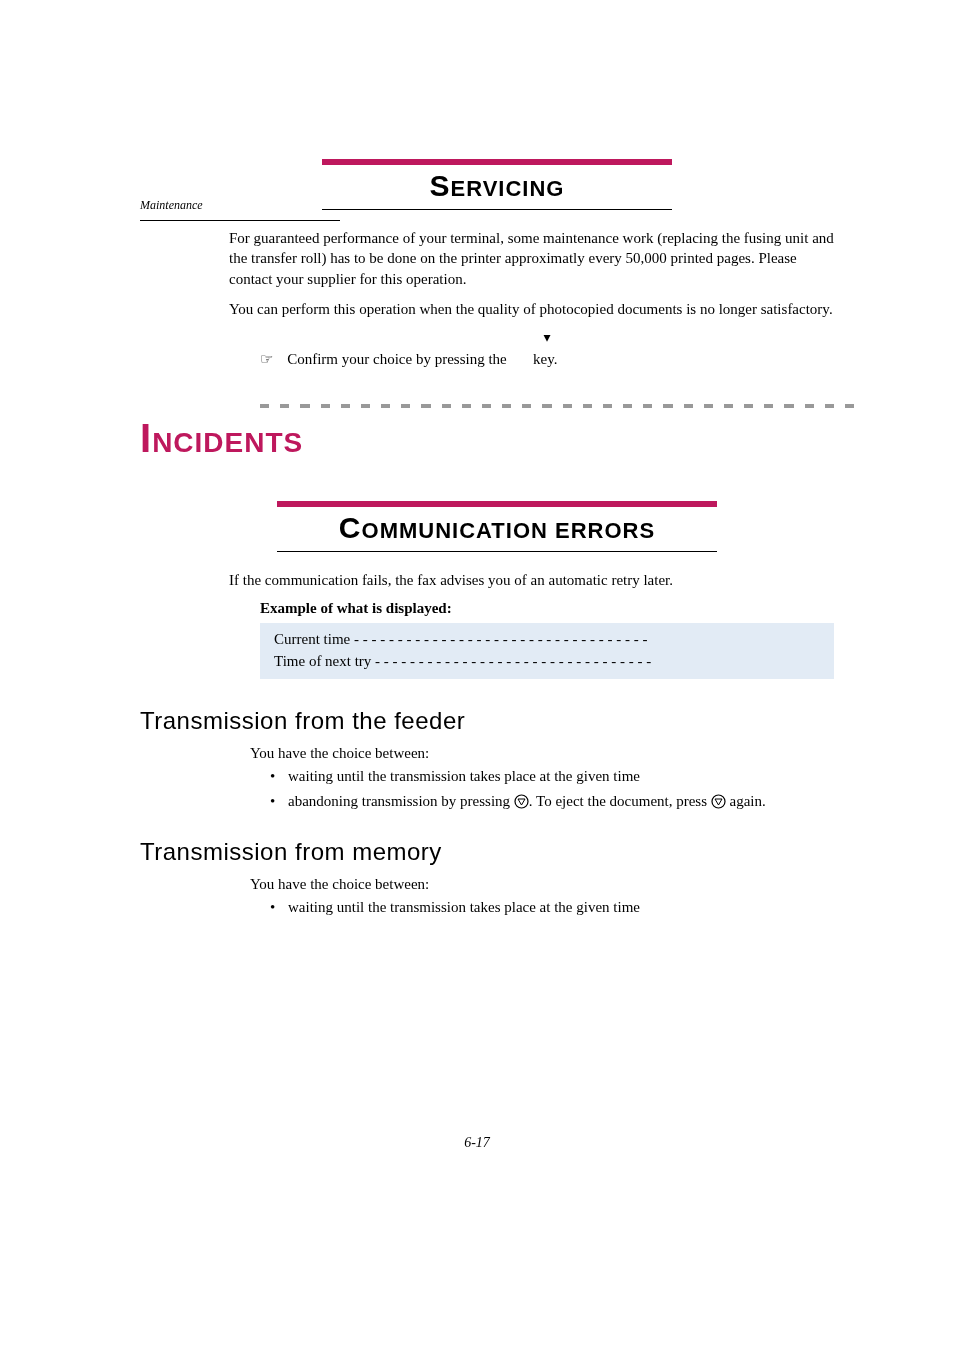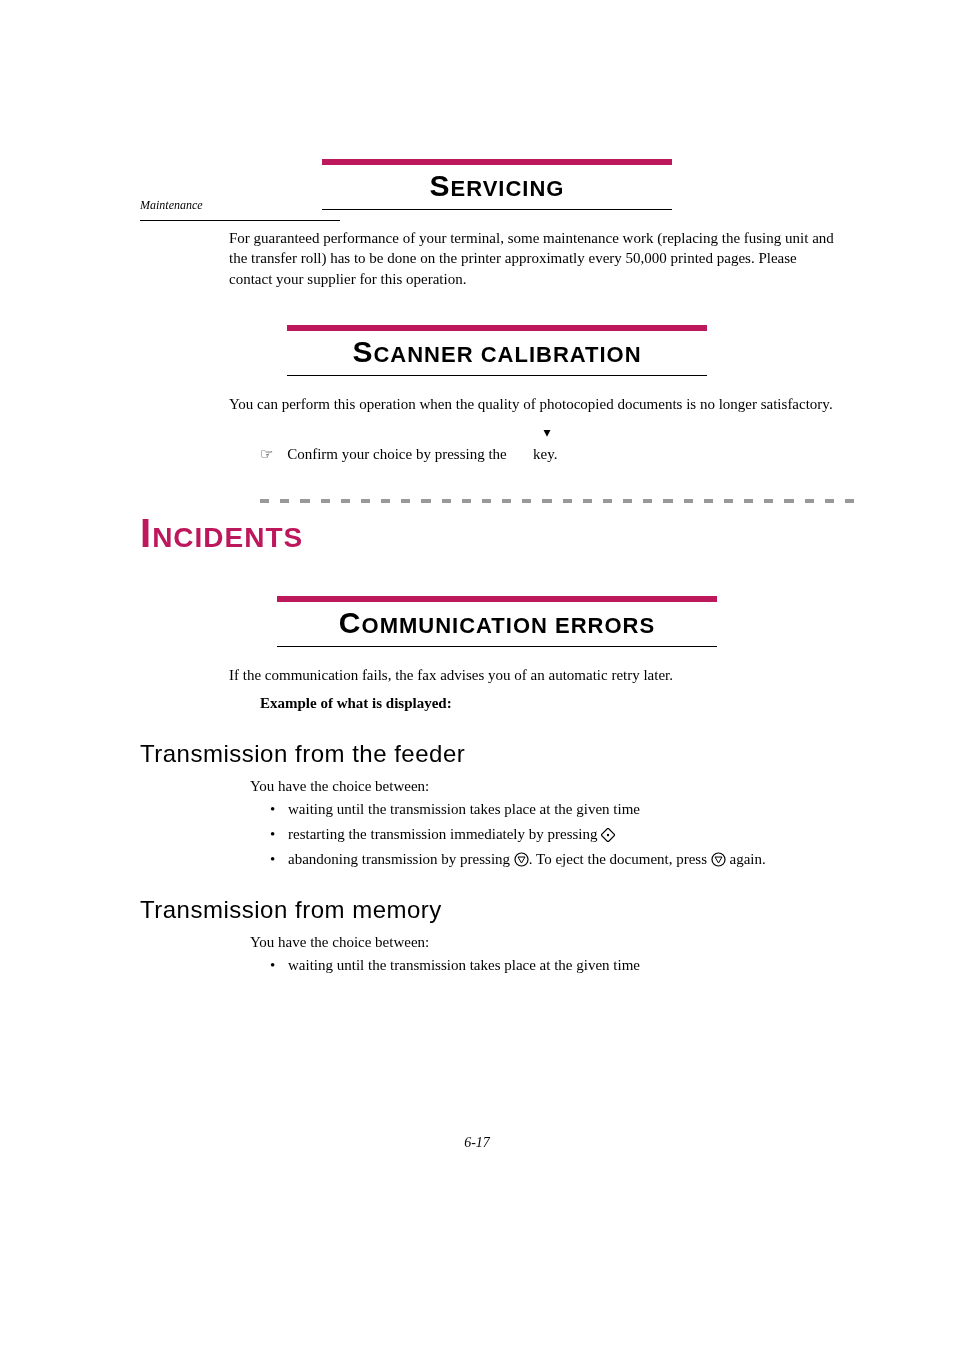--- a/index.html
+++ b/index.html
@@ -175,25 +175,20 @@
   <div class="content">
 
     <div class="sec-heading-wrap">
       <span class="sec-heading">
         <span class="first-letter">S</span><span>ERVICING</span>
       </span>
     </div>
 
     <div class="body-text">For guaranteed performance of your terminal, some maintenance work (replacing the fusing unit and the transfer roll) has to be done on the printer approximatly every 50,000 printed pages. Please contact your supplier for this operation.</div>
 
-    <div class="sec-heading-wrap wide" style="margin-top:36px;">
-      <span class="sec-heading">
-        <span class="first-letter">S</span><span>CANNER CALIBRATION</span>
-      </span>
-    </div>
 
     <div class="body-text">You can perform this operation when the quality of photocopied documents is no longer satisfactory.</div>
 
     <div class="down-arrow-line">▾</div>
 
     <div class="pointer-line">
       <span class="pointer-hand">☞</span>
       <span>Confirm your choice by pressing the </span>&nbsp;&nbsp;&nbsp;&nbsp;&nbsp;<span> key.</span>
     </div>
 
@@ -236,33 +231,30 @@
 
     <div class="sec-heading-wrap wide" style="margin-top:40px; width:440px;">
       <span class="sec-heading">
         <span class="first-letter">C</span><span>OMMUNICATION ERRORS</span>
       </span>
     </div>
 
     <div class="body-text">If the communication fails, the fax advises you of an automatic retry later.</div>
     <div class="bold-line">Example of what is displayed:</div>
 
+    <div class="blue-box">
+      <div>Current time  - - - - - - - - - - - - - - - - - - - - - - - - - - - - - - - - - -</div>
+      <div>Time of next try - - - - - - - - - - - - - - - - - - - - - - - - - - - - - - - -</div>
+    </div>
 
     <div class="h2-sub">Transmission from the feeder</div>
     <div class="sub-body">You have the choice between:</div>
     <div class="bullets">
       <div class="item">
         <span class="dot">•</span><span>waiting until the transmission takes place at the given time</span>
-      </div>
-      <div class="item">
-        <span class="dot">•</span><span>restarting the transmission immediately by pressing </span>
-        <svg class="inline-icon" width="14" height="14" viewBox="0 0 14 14">
-            <path d="M7 0 L14 7 L7 14 L0 7 Z" fill="none" stroke="#000" stroke-width="1.2"></path>
-            <circle cx="7" cy="7" r="1.2" fill="#000"></circle>
-          </svg>
       </div>
       <div class="item">
         <span class="dot">•</span><span>abandoning transmission by pressing </span>
         <svg class="inline-icon" width="15" height="15" viewBox="0 0 15 15">
             <circle cx="7.5" cy="7.5" r="6.5" fill="none" stroke="#000" stroke-width="1.2"></circle>
             <polygon points="7.5,4 11,10 4,10" fill="none" stroke="#000" stroke-width="1" transform="rotate(180 7.5 7.5)"></polygon>
           </svg><span>. To eject the document, press </span>
         <svg class="inline-icon" width="15" height="15" viewBox="0 0 15 15">
             <circle cx="7.5" cy="7.5" r="6.5" fill="none" stroke="#000" stroke-width="1.2"></circle>
             <polygon points="7.5,4 11,10 4,10" fill="none" stroke="#000" stroke-width="1" transform="rotate(180 7.5 7.5)"></polygon>

